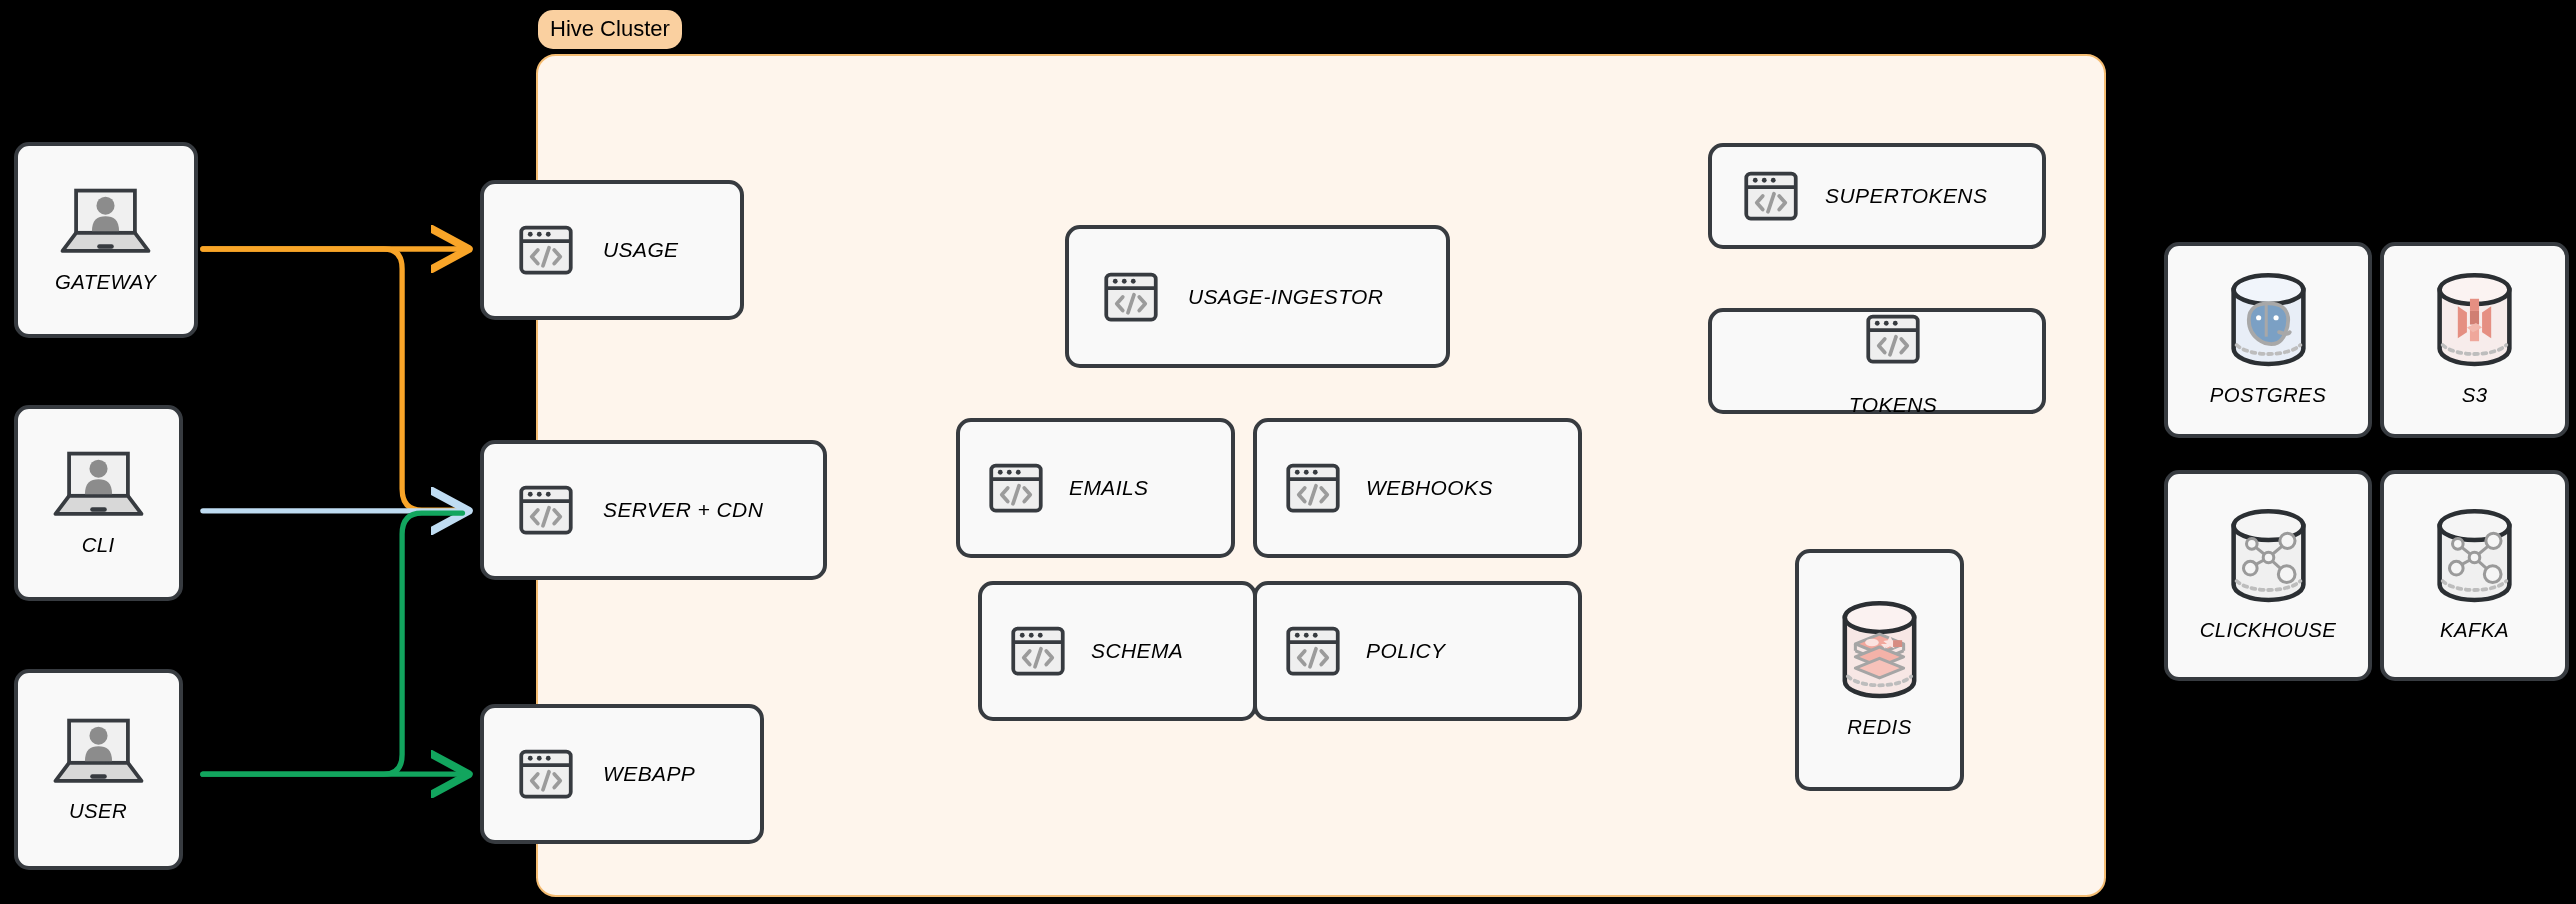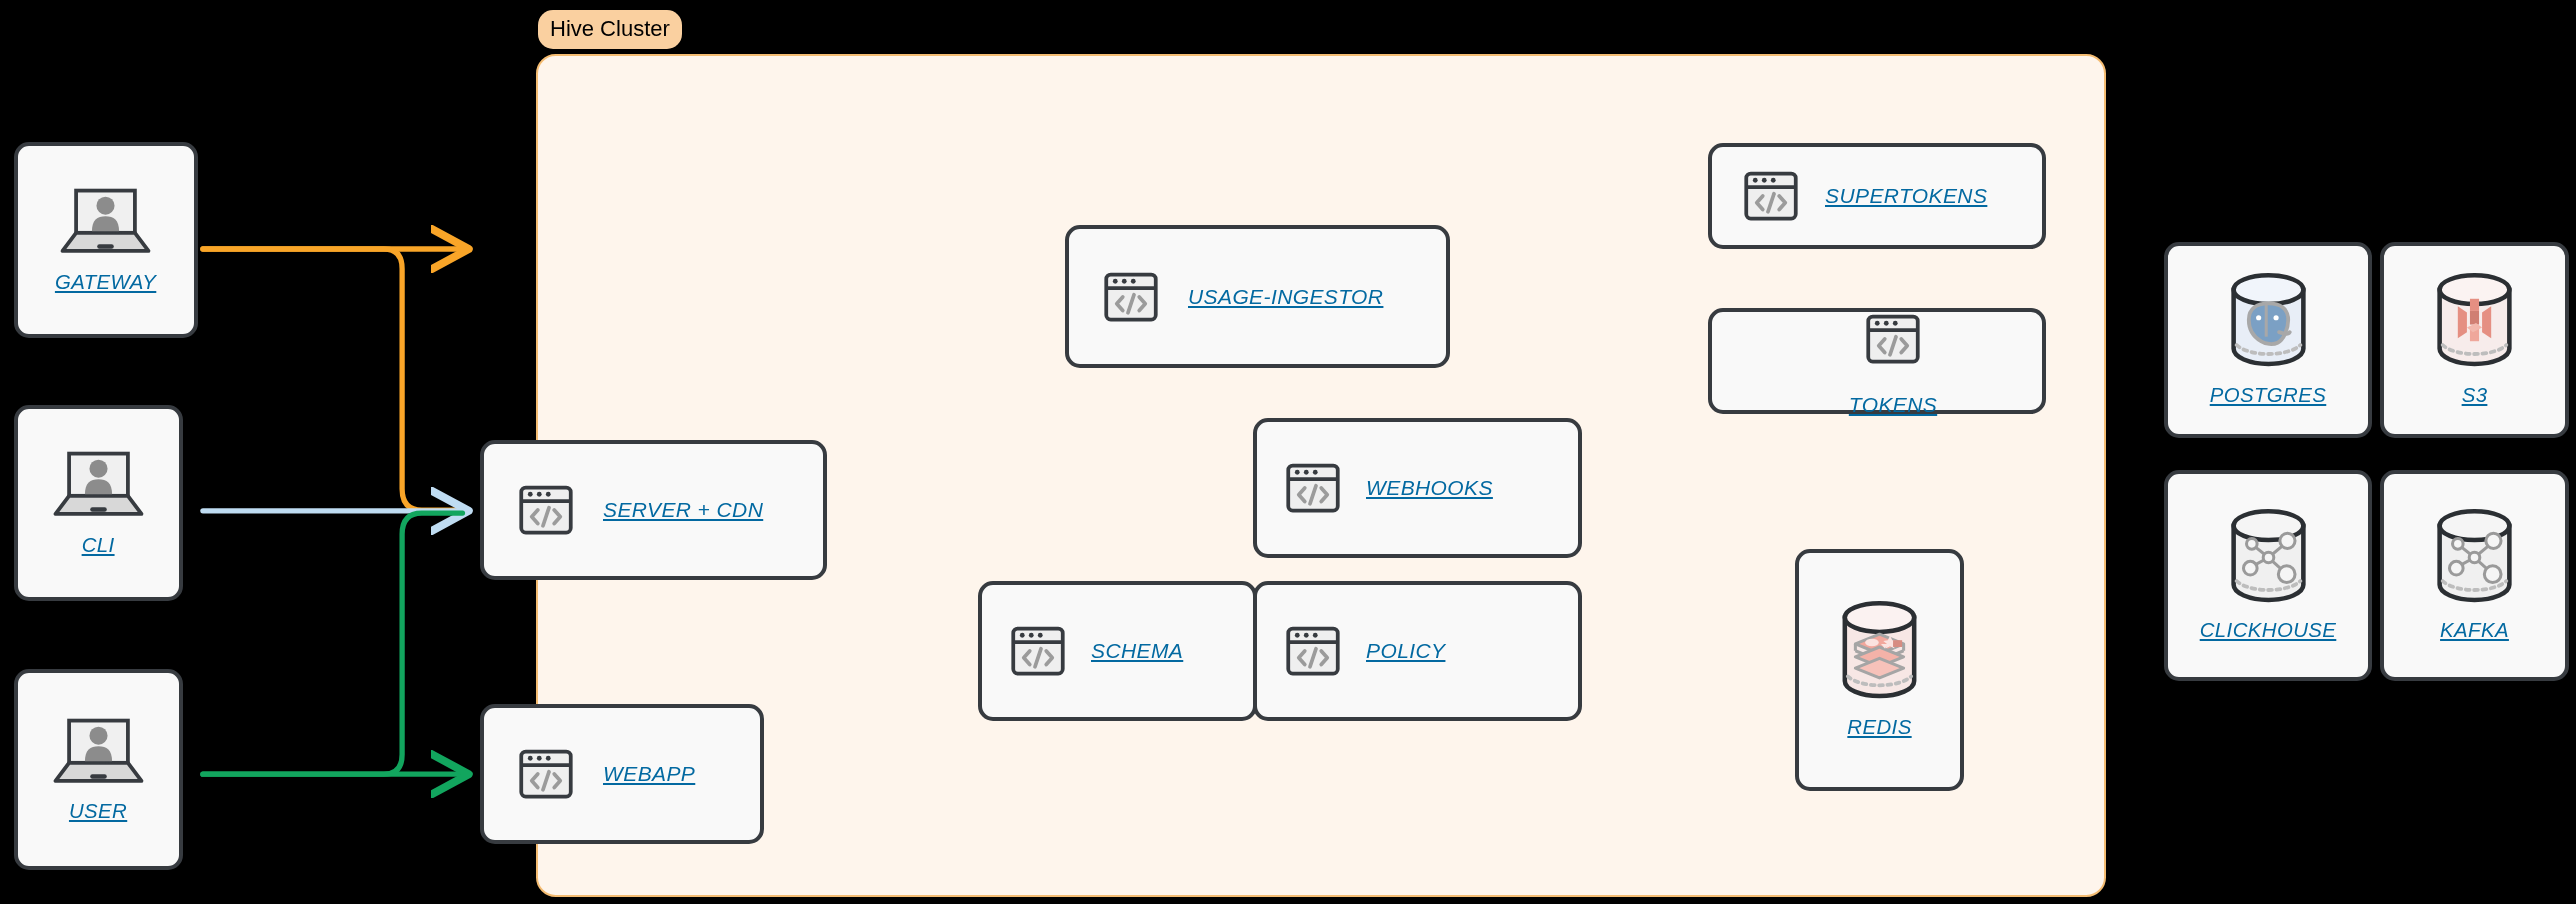--- a/index.html
+++ b/index.html
@@ -43,24 +43,23 @@
     display:flex;flex-direction:column;align-items:center;justify-content:center;
   }
   .node.service{
     display:flex;flex-direction:row;align-items:center;justify-content:flex-start;
   }
   .node.store{
     display:flex;flex-direction:column;align-items:center;justify-content:center;
   }
   .node-label{
     font-style:italic;
-    color:#0369a1;
+    color:#000000;
     white-space:nowrap;
     letter-spacing:0.4px;
-    text-decoration:underline;
   }
   .client .node-label{font-size:20.4px;margin-top:16.6px;}
   .store .node-label{font-size:20.4px;margin-top:16.6px;}
   .service .node-label{font-size:21px;}
 
   
   .laptop{display:block;}
   
   .codewin{display:block;flex:0 0 auto;}
   
@@ -149,20 +148,35 @@
         <path d="M24,62 L6,86 L120,86 L102,62 Z" fill="#D8D8D8" stroke="#373B40" stroke-width="5" stroke-linejoin="round"></path>
         <line x1="24" y1="62" x2="102" y2="62" stroke="#373B40" stroke-width="3" stroke-dasharray="4 4"></line>
         <rect x="52" y="77" width="22" height="6" rx="3" fill="#373B40"></rect>
         <circle cx="63" cy="26" r="12" fill="#8C8C8C"></circle>
         <path d="M45,60 C45,45 52,40 63,40 C74,40 81,45 81,60 Z" fill="#8C8C8C"></path>
       </svg>
     </span>
     <span class="node-label">USER</span>
   </div>
 
+  <div class="node service" style="left:480px;top:180px;width:264px;height:140px;padding-left:35px;gap:30px;">
+    <span>
+      <svg class="codewin" width="54" height="54" viewBox="0 0 72 72">
+        <rect x="3" y="6" width="66" height="60" rx="6" fill="#EFEFEF" stroke="#373B40" stroke-width="5"></rect>
+        <path d="M3,24 L69,24" stroke="#373B40" stroke-width="5"></path>
+        <circle cx="15" cy="15" r="3.2" fill="#373B40"></circle>
+        <circle cx="27" cy="15" r="3.2" fill="#373B40"></circle>
+        <circle cx="39" cy="15" r="3.2" fill="#373B40"></circle>
+        <path d="M25,36 L17,45 L25,54" fill="none" stroke="#9B9B9B" stroke-width="5" stroke-linecap="round" stroke-linejoin="round"></path>
+        <path d="M47,36 L55,45 L47,54" fill="none" stroke="#9B9B9B" stroke-width="5" stroke-linecap="round" stroke-linejoin="round"></path>
+        <path d="M40,33 L32,57" fill="none" stroke="#9B9B9B" stroke-width="5" stroke-linecap="round"></path>
+      </svg>
+    </span>
+    <span class="node-label">USAGE</span>
+  </div>
 
   <div class="node service" style="left:480px;top:440px;width:347px;height:140px;padding-left:35px;gap:30px;">
     <span>
       <svg class="codewin" width="54" height="54" viewBox="0 0 72 72">
         <rect x="3" y="6" width="66" height="60" rx="6" fill="#EFEFEF" stroke="#373B40" stroke-width="5"></rect>
         <path d="M3,24 L69,24" stroke="#373B40" stroke-width="5"></path>
         <circle cx="15" cy="15" r="3.2" fill="#373B40"></circle>
         <circle cx="27" cy="15" r="3.2" fill="#373B40"></circle>
         <circle cx="39" cy="15" r="3.2" fill="#373B40"></circle>
         <path d="M25,36 L17,45 L25,54" fill="none" stroke="#9B9B9B" stroke-width="5" stroke-linecap="round" stroke-linejoin="round"></path>
@@ -198,20 +212,35 @@
         <circle cx="27" cy="15" r="3.2" fill="#373B40"></circle>
         <circle cx="39" cy="15" r="3.2" fill="#373B40"></circle>
         <path d="M25,36 L17,45 L25,54" fill="none" stroke="#9B9B9B" stroke-width="5" stroke-linecap="round" stroke-linejoin="round"></path>
         <path d="M47,36 L55,45 L47,54" fill="none" stroke="#9B9B9B" stroke-width="5" stroke-linecap="round" stroke-linejoin="round"></path>
         <path d="M40,33 L32,57" fill="none" stroke="#9B9B9B" stroke-width="5" stroke-linecap="round"></path>
       </svg>
     </span>
     <span class="node-label">USAGE-INGESTOR</span>
   </div>
 
+  <div class="node service" style="left:956px;top:418px;width:279px;height:140px;padding-left:29px;gap:26px;">
+    <span>
+      <svg class="codewin" width="54" height="54" viewBox="0 0 72 72">
+        <rect x="3" y="6" width="66" height="60" rx="6" fill="#EFEFEF" stroke="#373B40" stroke-width="5"></rect>
+        <path d="M3,24 L69,24" stroke="#373B40" stroke-width="5"></path>
+        <circle cx="15" cy="15" r="3.2" fill="#373B40"></circle>
+        <circle cx="27" cy="15" r="3.2" fill="#373B40"></circle>
+        <circle cx="39" cy="15" r="3.2" fill="#373B40"></circle>
+        <path d="M25,36 L17,45 L25,54" fill="none" stroke="#9B9B9B" stroke-width="5" stroke-linecap="round" stroke-linejoin="round"></path>
+        <path d="M47,36 L55,45 L47,54" fill="none" stroke="#9B9B9B" stroke-width="5" stroke-linecap="round" stroke-linejoin="round"></path>
+        <path d="M40,33 L32,57" fill="none" stroke="#9B9B9B" stroke-width="5" stroke-linecap="round"></path>
+      </svg>
+    </span>
+    <span class="node-label">EMAILS</span>
+  </div>
 
   <div class="node service" style="left:1253px;top:418px;width:329px;height:140px;padding-left:29px;gap:26px;">
     <span>
       <svg class="codewin" width="54" height="54" viewBox="0 0 72 72">
         <rect x="3" y="6" width="66" height="60" rx="6" fill="#EFEFEF" stroke="#373B40" stroke-width="5"></rect>
         <path d="M3,24 L69,24" stroke="#373B40" stroke-width="5"></path>
         <circle cx="15" cy="15" r="3.2" fill="#373B40"></circle>
         <circle cx="27" cy="15" r="3.2" fill="#373B40"></circle>
         <circle cx="39" cy="15" r="3.2" fill="#373B40"></circle>
         <path d="M25,36 L17,45 L25,54" fill="none" stroke="#9B9B9B" stroke-width="5" stroke-linecap="round" stroke-linejoin="round"></path>

